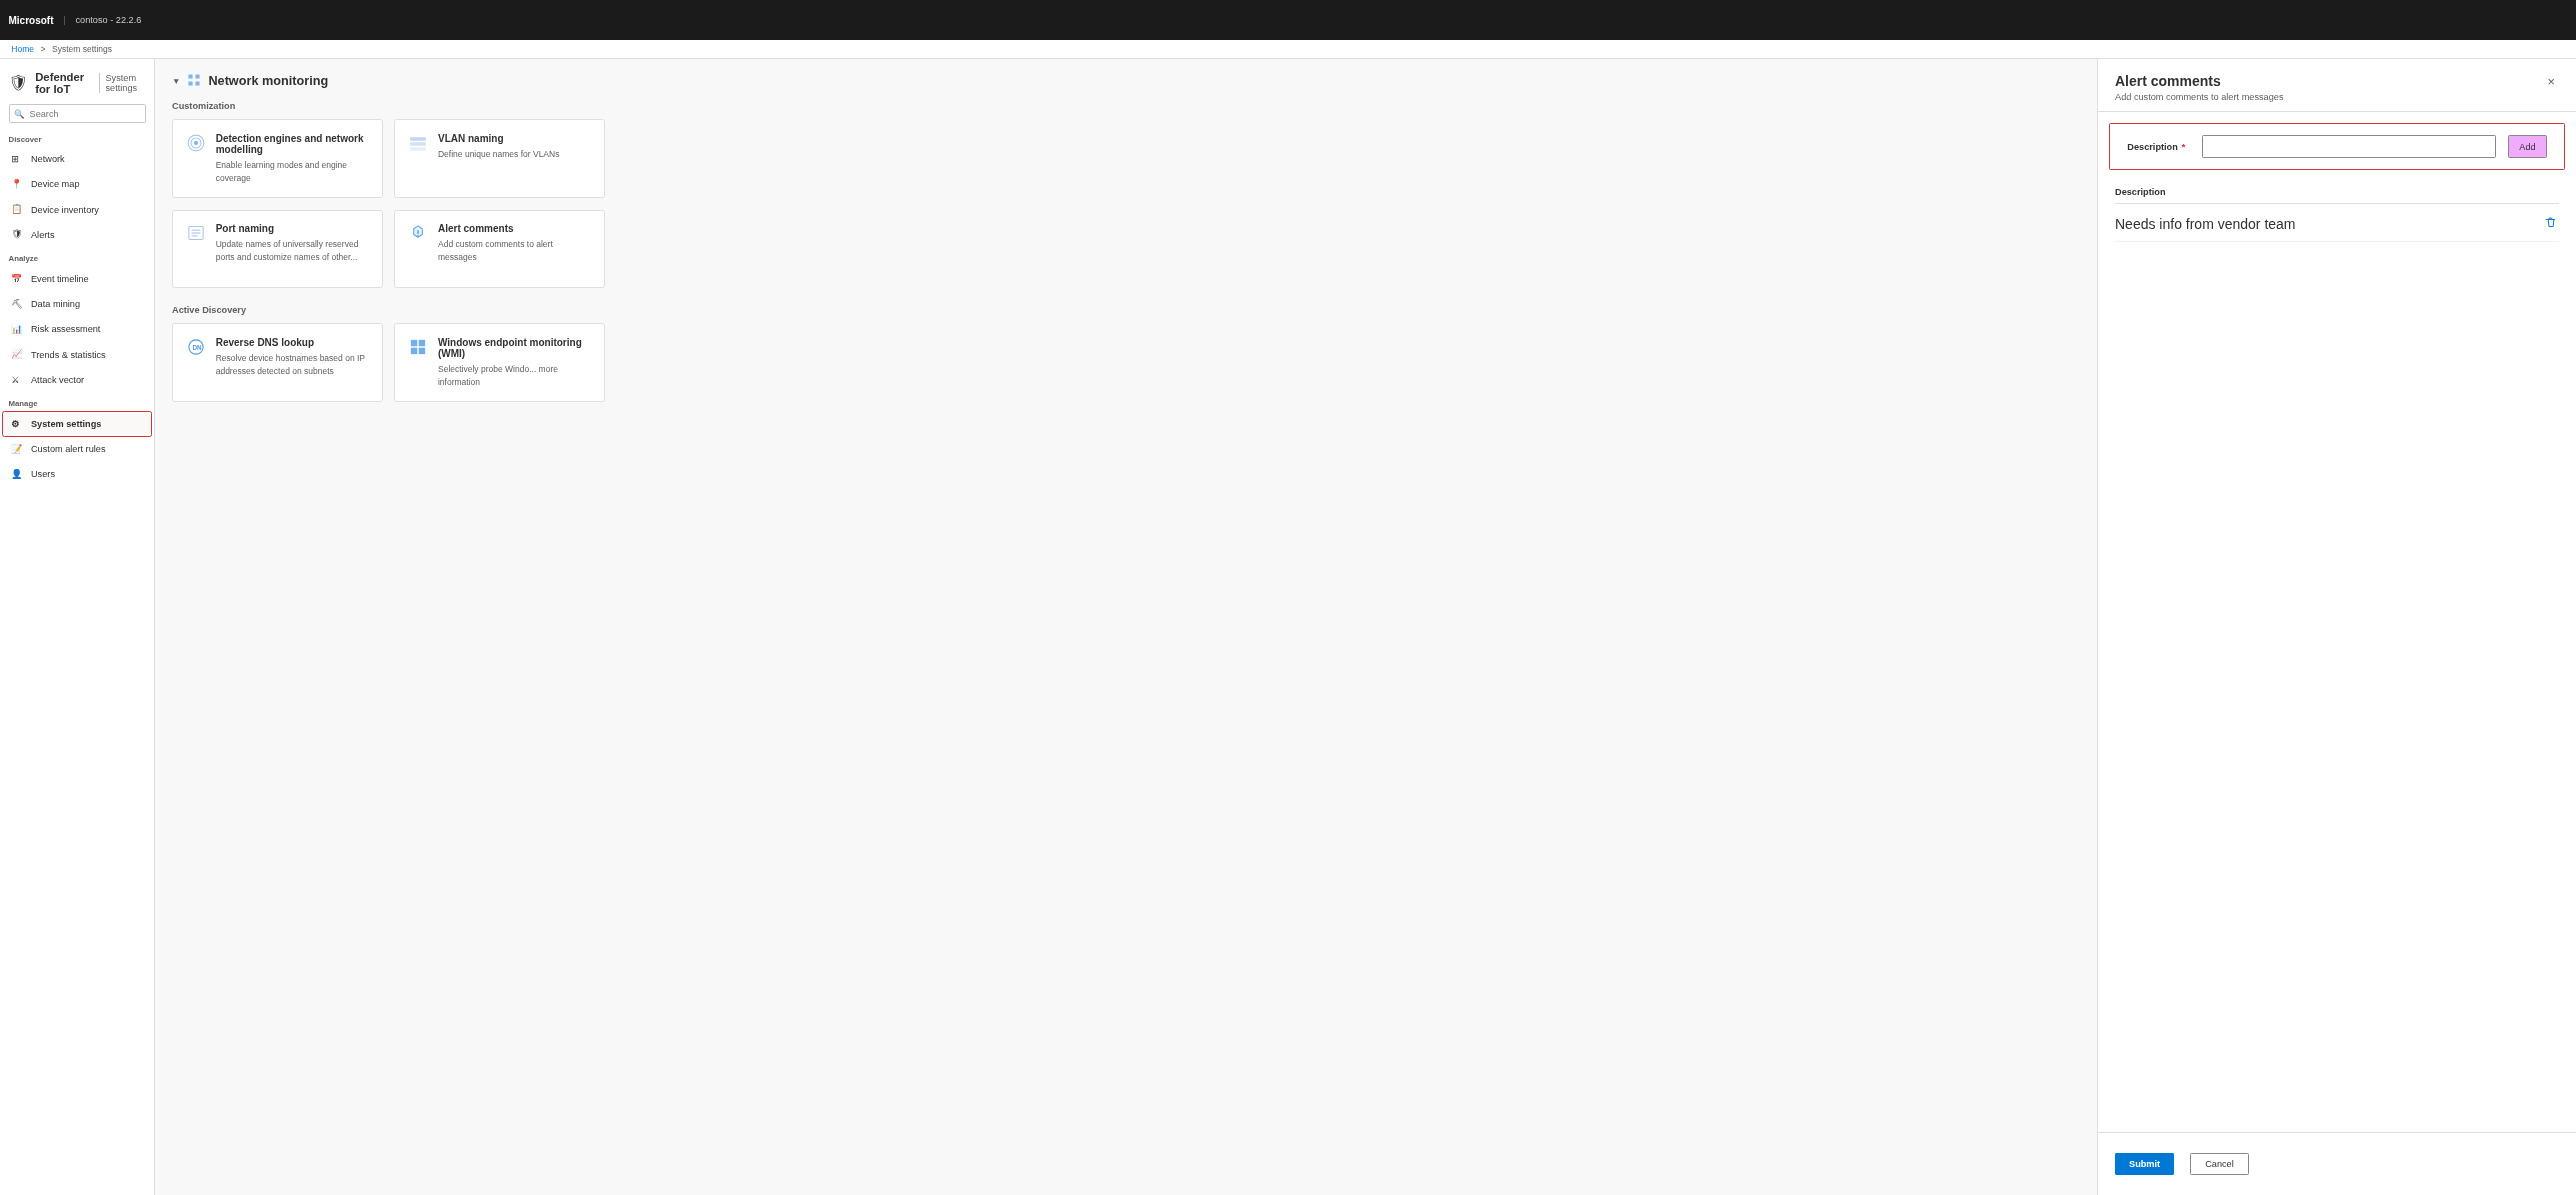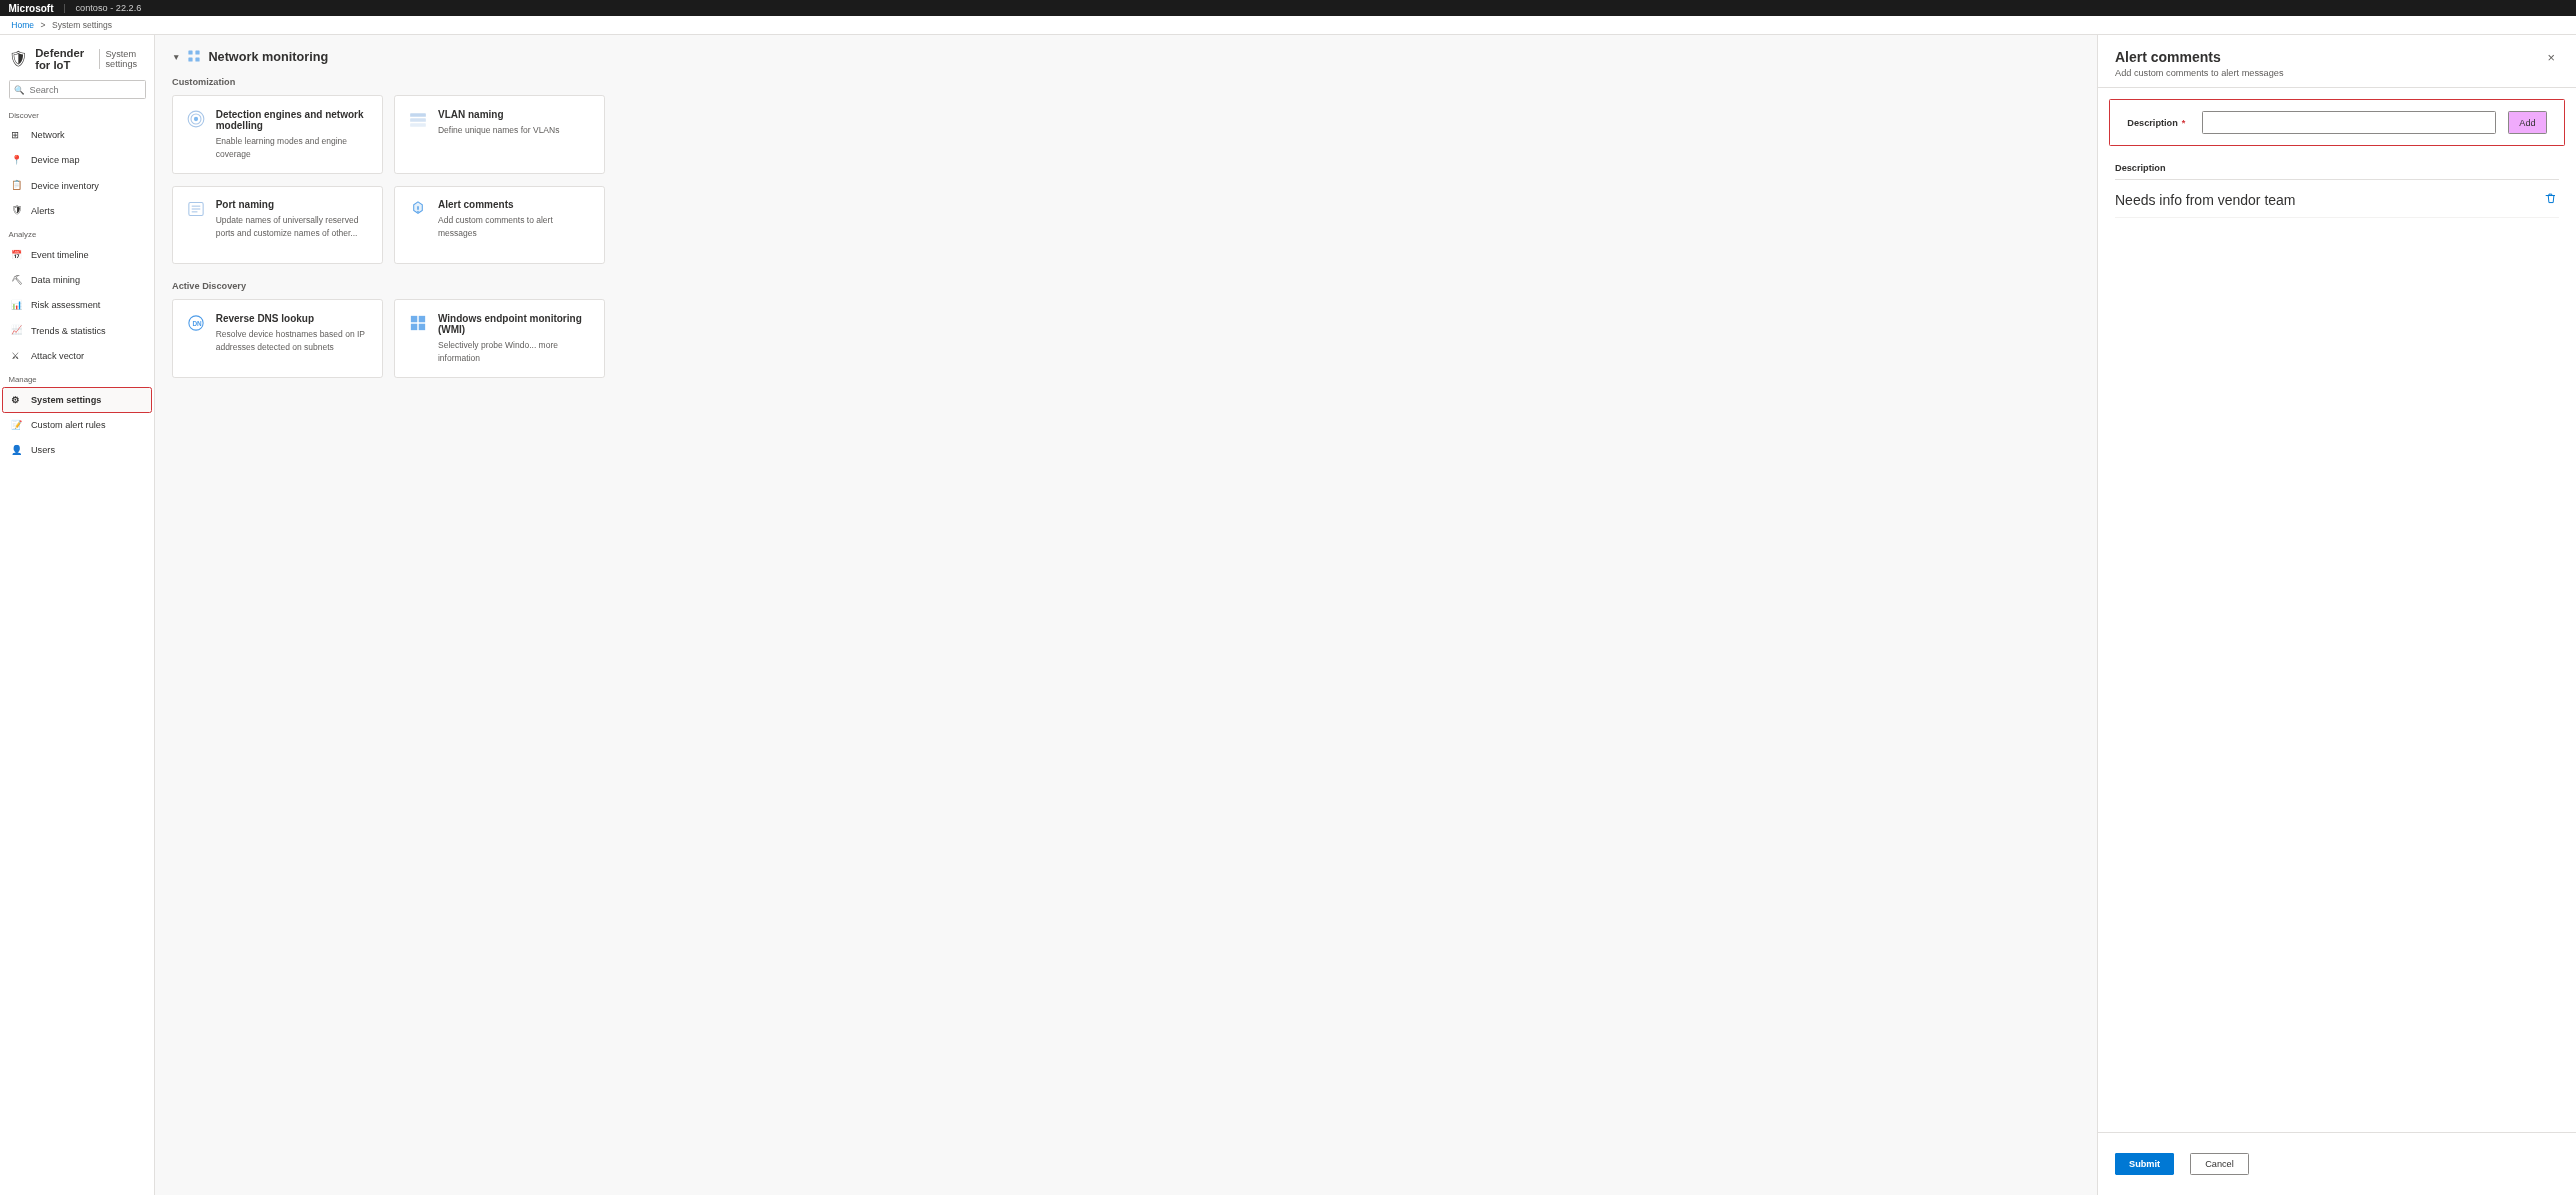--- a/index.html
+++ b/index.html
@@ -2,21 +2,21 @@
 <html style="font-size:11.3px"><head>
   <meta charset="utf-8">
   <style>
     * { box-sizing: border-box; margin: 0; padding: 0; }
     body { font-family: 'Segoe UI', Arial, sans-serif; font-size: 9.2px; color: #323130; background: #f3f2f1; display: flex; flex-direction: column; height: 100vh; overflow: hidden; }
 
     
     .topbar {
       background: #1b1b1b;
       color: #fff;
-      height: 16px;
+      height: 40px;
       display: flex;
       align-items: center;
       padding: 0 8.5px;
       gap: 7px;
       flex-shrink: 0;
     }
     .topbar-brand { font-weight: 700; font-size: 10px; }
     .topbar-sep { color: #666; margin: 0 2.8px; }
     .topbar-instance { font-size: 9.2px; color: #ccc; }
 
@@ -72,21 +72,21 @@
       position: absolute;
       left: 5.6px;
       top: 50%;
       transform: translateY(-50%);
       color: #605e5c;
       font-size: 8.5px;
     }
     .sidebar-section-label {
       padding: 7px 8.5px 2.8px;
       font-size: 7.8px;
-      font-weight: 400;
+      font-weight: 700;
       color: #605e5c;
       text-transform: none;
     }
     .sidebar-item {
       display: flex;
       align-items: center;
       gap: 7px;
       padding: 5.6px 8.5px;
       cursor: pointer;
       color: #323130;

